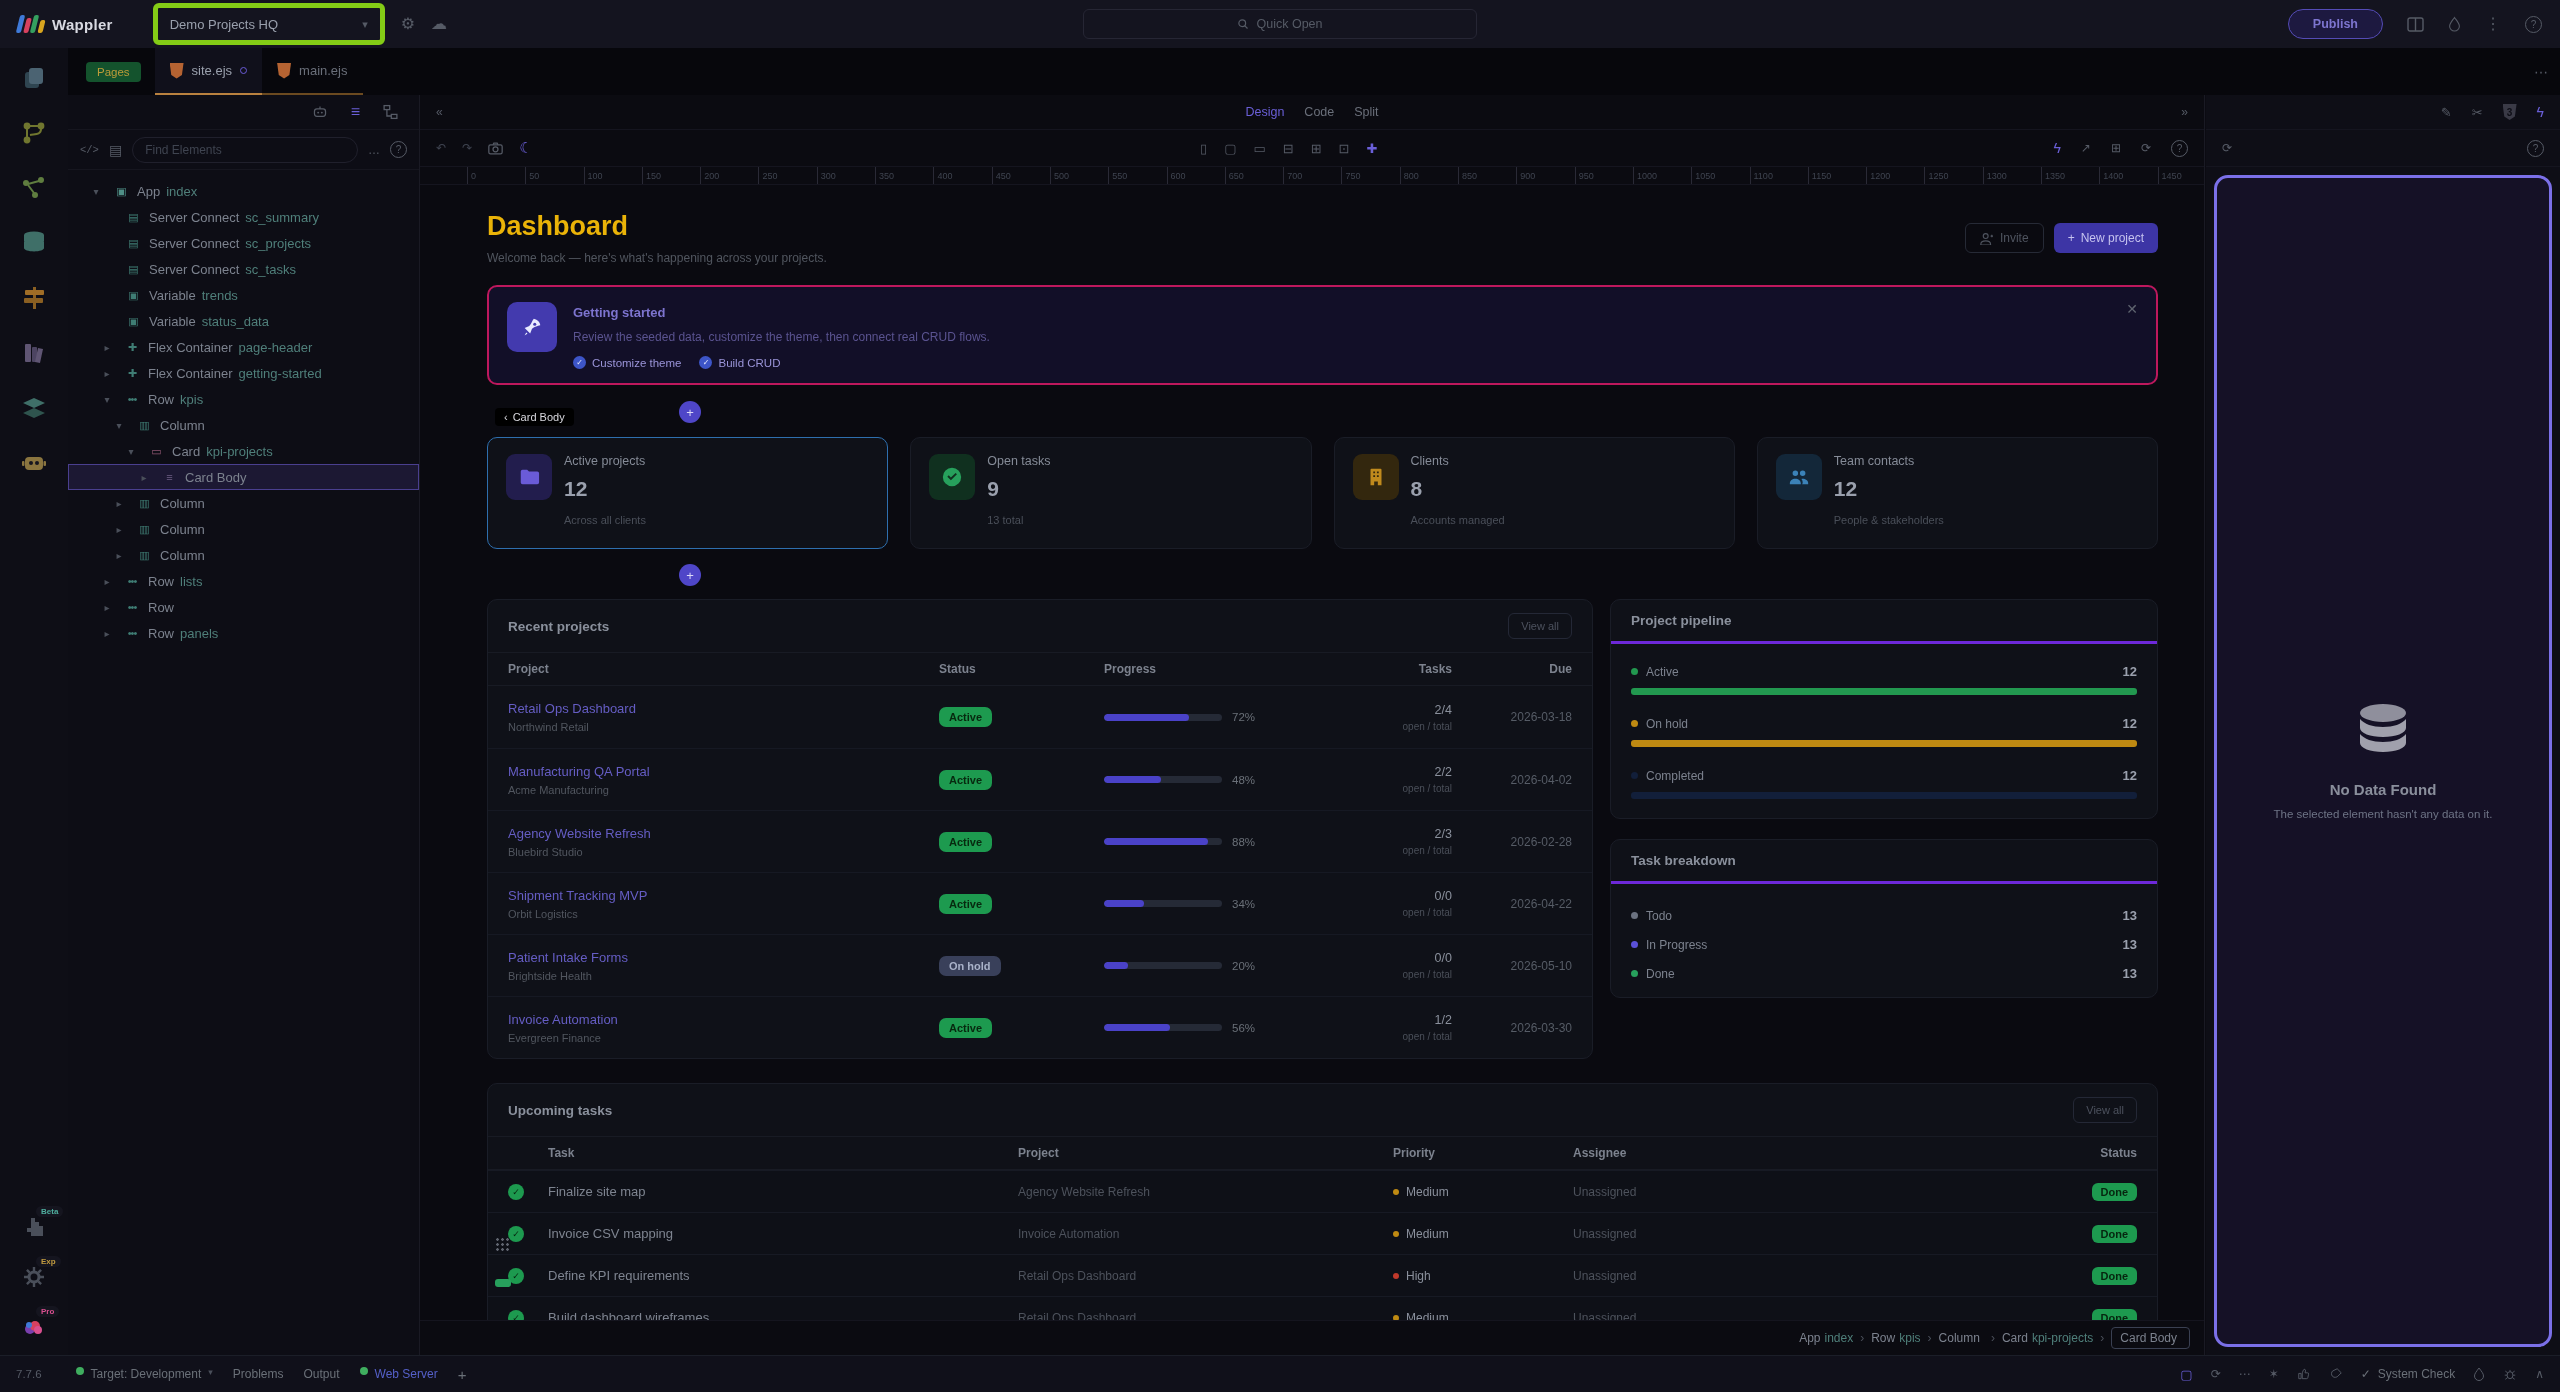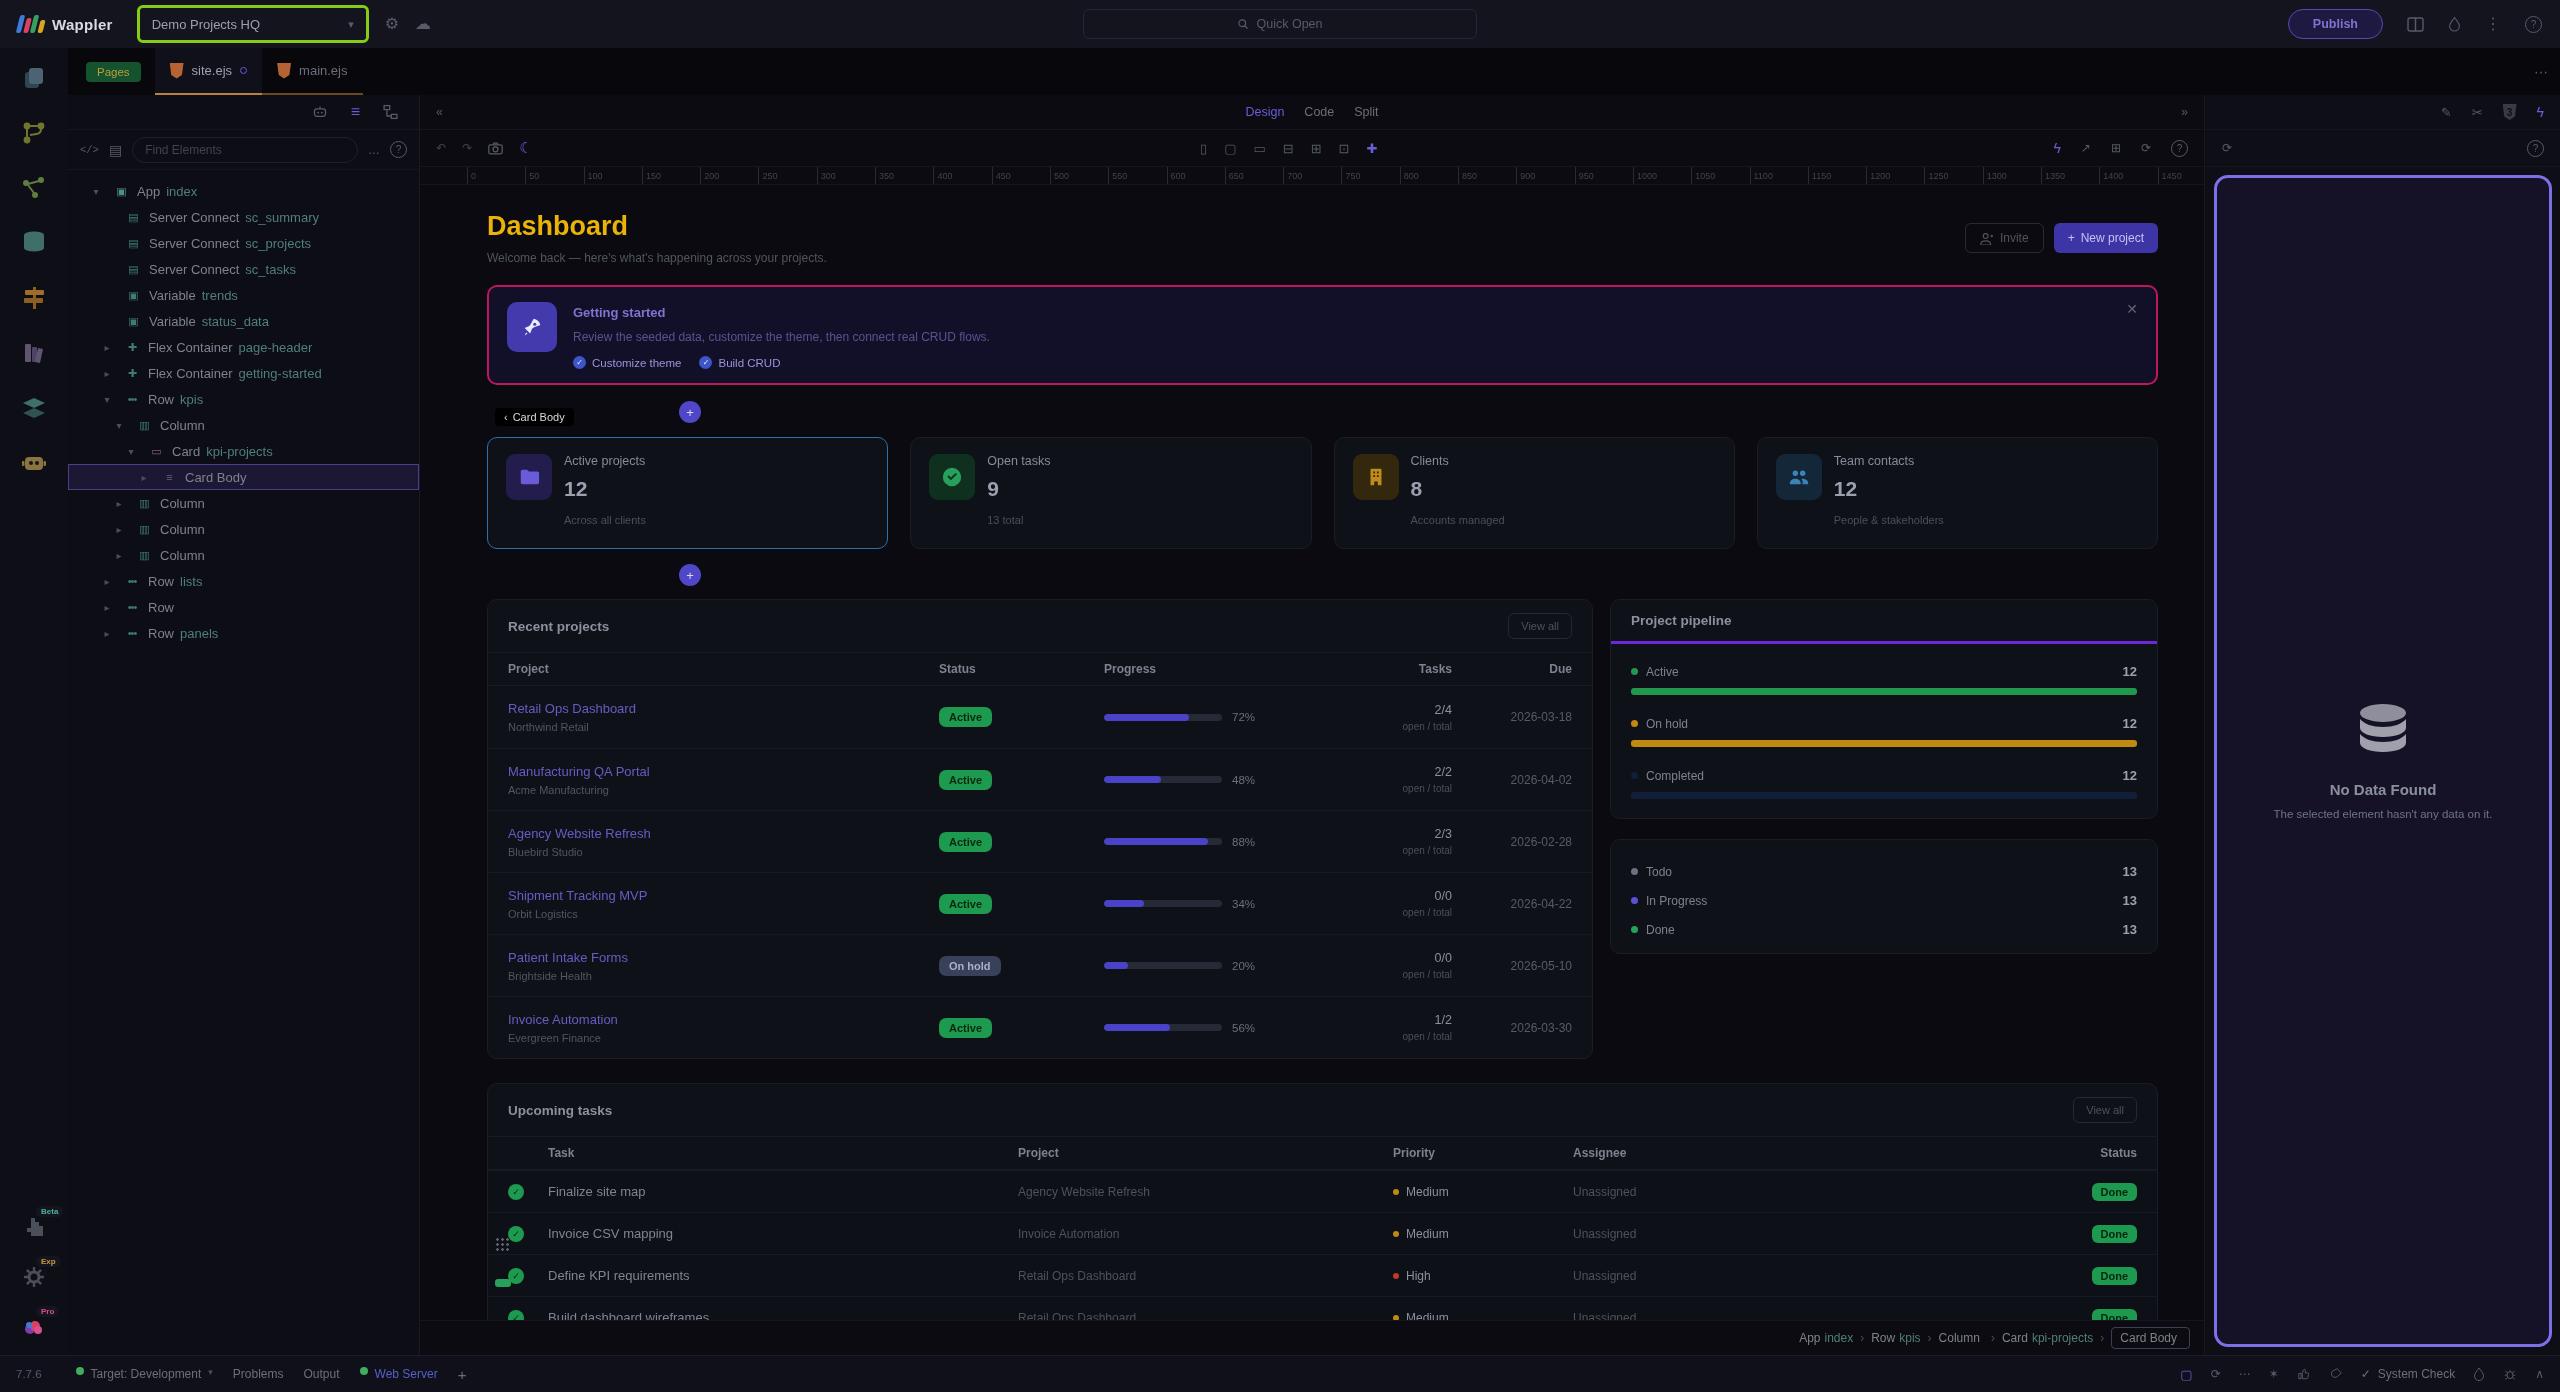--- a/index.html
+++ b/index.html
@@ -11,21 +11,21 @@
   .topbar { position:absolute; left:0; top:0; width:2560px; height:48px; background:#14141f;
             display:flex; align-items:center; padding:0 18px; gap:16px; }
   .logo { display:flex; align-items:center; gap:8px; }
   .logo-w { display:flex; gap:2px; align-items:flex-end; height:18px; }
   .logo-w i { width:5px; border-radius:2px; transform:skewX(-14deg); display:block; }
   .logo-w i:nth-child(1){ height:18px; background:#3f7ad8; }
   .logo-w i:nth-child(2){ height:15px; background:#d8415f; }
   .logo-w i:nth-child(3){ height:18px; background:#35a05f; }
   .logo-w i:nth-child(4){ height:13px; background:#d8a51f; }
   .brand { font-size:15px; font-weight:bold; color:#d9dae2; letter-spacing:.3px; }
-  .proj-select { margin-left:8px; width:232px; height:30px; border:3px solid #84cc16; border-radius:6px;
+  .proj-select { margin-left:24px; width:232px; height:30px; border:5px solid #84cc16; border-radius:6px;
                  display:flex; align-items:center; padding:16px 12px; color:#9aa0ad; font-size:13px; }
   .proj-select .chev { margin-left:auto; color:#565b66; font-size:11px; }
   .tb-icon { color:#565b66; font-size:16px; line-height:1; cursor:default; }
   .quickopen { position:absolute; left:1083px; top:9px; width:394px; height:30px; border:1px solid #262634;
                border-radius:6px; display:flex; align-items:center; justify-content:center; gap:7px;
                color:#565b66; font-size:12.5px; }
   .tb-right { margin-left:auto; display:flex; align-items:center; gap:24px; }
   .publish { height:30px; padding:0 24px; border-radius:15px; border:1px solid #544bb5; background:#1d1940;
              color:#7d75cf; font-weight:bold; font-size:12.5px; display:flex; align-items:center; }
   .circ-q { width:17px; height:17px; border:1.4px solid #565b66; border-radius:50%; display:flex;
@@ -863,20 +863,23 @@
                     <div class="pipe-row">
                       <span class="dot" style="background: rgb(18, 31, 58);"></span>
                       <span class="pipe-label">Completed</span>
                       <span class="pipe-val">12</span>
                     </div>
                     <div class="pipe-bar" style="background: rgb(18, 31, 58);"></div>
                   </div>
                 </div>
             </div>
             <div class="card side-card" style="margin-top:20px">
+              <div class="card-head">
+                  <span class="card-title">Task breakdown</span>
+                </div>
               <div class="bd-body">
 
                   <div class="bd-row">
                     <span class="dot" style="background: rgb(107, 114, 128);"></span>
                     <span class="pipe-label">Todo</span>
                     <span class="pipe-val">13</span>
                   </div>
 
                   <div class="bd-row">
                     <span class="dot" style="background: rgb(91, 81, 216);"></span>

